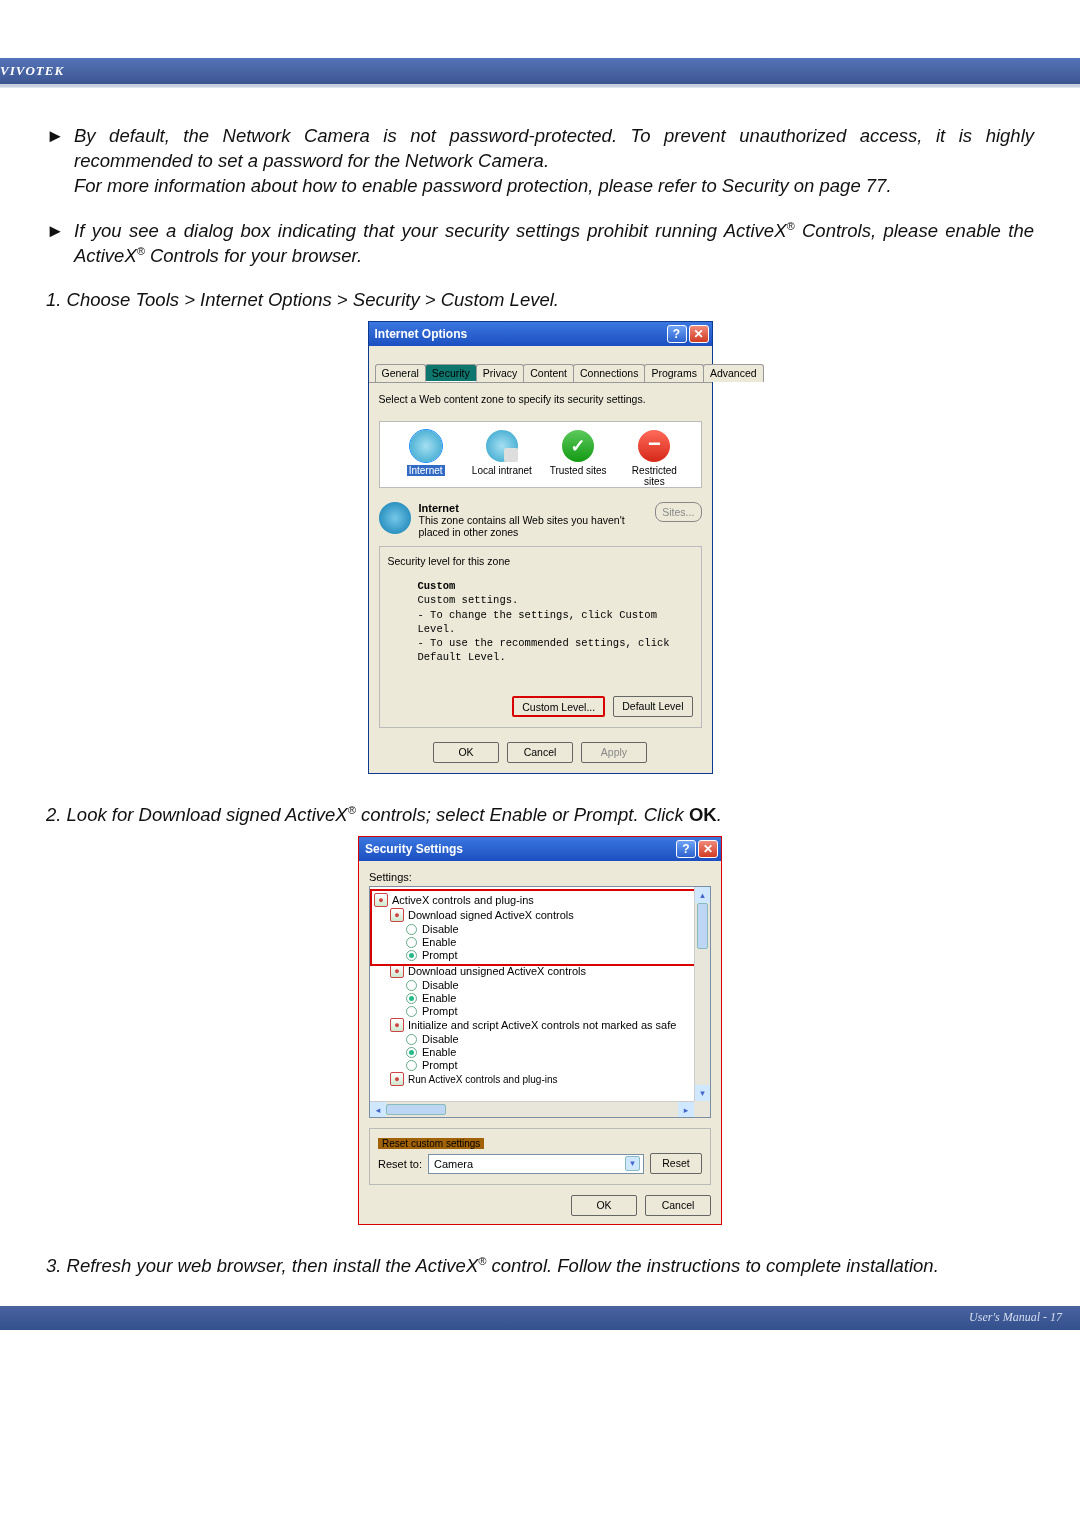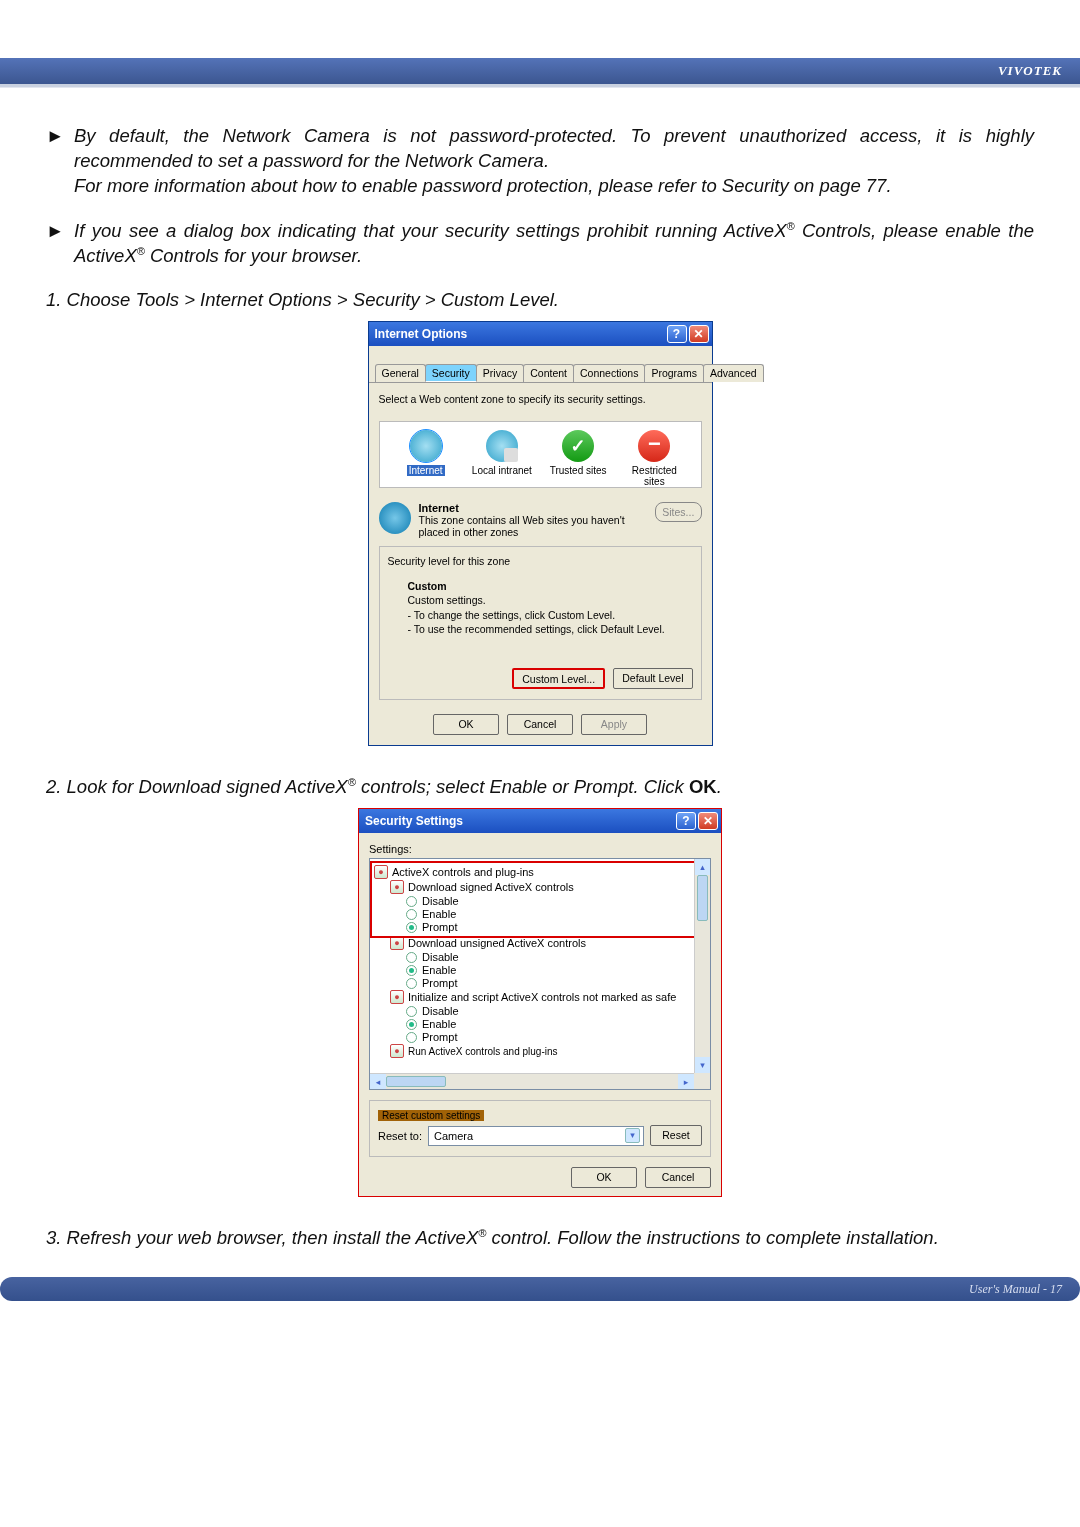--- a/index.html
+++ b/index.html
@@ -1,18 +1,18 @@
 <!DOCTYPE html>
 <html><head>
 <meta charset="utf-8">
 <style>
 * { box-sizing: border-box; margin: 0; padding: 0; }
 body { font-family: Arial, Helvetica, sans-serif; background: #fff; width: 1080px; }
 .top-gap { height: 58px; background: #fff; }
-.header-bar { height: 26px; background: #4863a0; background: linear-gradient(#5473b8,#3c5690); display: flex; justify-content: flex-end; align-items: center; padding-right: 18px; }
+.header-bar { height: 26px; background: #4863a0; background: linear-gradient(#5473b8,#3c5690); display: flex; align-items: center; padding-right: 18px; }
 .header-brand { color: #fff; font-family: Georgia, 'Times New Roman', serif; font-style: italic; font-weight: bold; font-size: 13px; letter-spacing: 1px; }
 .header-thin { height: 4px; background: #c9d1e0; border-bottom: 1px solid #e3e6ef; }
 .content { padding: 36px 46px 10px 46px; color: #111; }
 .para { margin-bottom: 20px; font-family: Arial, sans-serif; font-style: italic; font-size: 18.5px; line-height: 1.35; text-align: justify; }
 .bullet-row { display: flex; }
 .bullet-arrow { flex: 0 0 28px; font-style: normal; }
 .bullet-text { flex: 1; }
 .sup { font-size: 11px; vertical-align: super; }
 .step { font-size: 18.5px; font-style: italic; margin-bottom: 10px; }
 .dialog-center { display: flex; justify-content: center; margin-bottom: 30px; }
@@ -20,21 +20,21 @@
 .dialog.io { width: 345px; }
 .dialog.ss { width: 364px; border: 1px solid #d90000; }
 .dlg-titlebar { height: 24px; background: linear-gradient(#3b77e0,#1b4fc0); display: flex; align-items: center; justify-content: space-between; padding: 0 3px 0 6px; }
 .dlg-title { color: #fff; font-weight: bold; font-size: 12px; }
 .tb-btns { display: flex; gap: 2px; }
 .tb-btn { width: 20px; height: 18px; border: 1px solid #fff; border-radius: 3px; display: flex; align-items: center; justify-content: center; font-weight: bold; color: #fff; font-size: 12px; }
 .tb-help { background: linear-gradient(#6fa3f6,#2b62cf); }
 .tb-close { background: linear-gradient(#f08b7a,#d13b23); }
 .tabs { display: flex; border-bottom: 1px solid #999; padding: 6px 6px 0 6px; background: #ece9d8; }
 .tab { padding: 2px 6px; border: 1px solid #999; border-bottom: none; border-radius: 3px 3px 0 0; margin-right: -1px; background: #ece9d8; font-size: 10.5px; margin-top: 12px; }
-.tab.active { background: #7dd3fc; border-bottom: 1px solid #fff; position: relative; z-index: 1; }
+.tab.active { background: #0f766e; border-bottom: 1px solid #fff; position: relative; z-index: 1; }
 .io-body { padding: 10px 10px 4px 10px; }
 .io-instr { font-size: 10.5px; margin-bottom: 16px; }
 .zone-box { border: 1px solid #bbb; background: #fff; padding: 8px 8px 0 8px; display: flex; }
 .zone { flex: 1; text-align: center; font-size: 10px; line-height: 1.1; }
 .zone-ic { width: 32px; height: 32px; margin: 0 auto 3px auto; border-radius: 50%; position: relative; }
 .globe { background: radial-gradient(#a4dff2,#2ca0c9); }
 .globe.sel { outline: 1px solid dodgerblue; }
 .globe.local::after { content:""; position:absolute; left:18px; top:18px; width:14px; height:14px; background:#ddd; border-radius:2px; }
 .zone-trust { background: linear-gradient(#5cc95c,#139a13); }
 .zone-trust::after { content:"✓"; color:#fff; font-weight:bold; font-size:18px; display:block; text-align:center; line-height:32px; }
@@ -42,21 +42,21 @@
 .zone-restr::after { content:"−"; color:#fff; font-weight:bold; font-size:22px; display:block; text-align:center; line-height:28px; }
 .zone-lbl { display:block; }
 .zone-sel-lbl { background:#316ac5; color:#fff; padding:0 2px; }
 .zone-desc { margin-top:14px; display:flex; align-items:flex-start; }
 .zone-desc .globe { width:32px; height:32px; border-radius:50%; background: radial-gradient(#76c7e8,#0c7bb0); flex-shrink:0; margin-right:8px; }
 .zone-desc-txt { font-size:10.5px; }
 .zone-desc-title { font-weight:bold; font-size:11px; }
 .sites-btn { float:right; width:60px; height:20px; border:1px solid #888; background:#ece9d8; color:#888; font-size:10.5px; border-radius:8px; text-align:center; line-height:18px; }
 .sec-level { border:1px solid #bbb; margin-top:8px; padding:8px 8px 10px 8px; }
 .sec-level-title { font-size:10.5px; margin-bottom:12px; }
-.custom-block { margin-left:20px; font-size:10.5px; line-height:1.35; }
+.custom-block { margin-left:30px; font-size:10.5px; line-height:1.35;font-family:Liberation Mono, monospace; }
 .custom-block .cb-title { font-weight:bold; }
 .lvl-btns { display:flex; justify-content:flex-end; gap:8px; margin-top:32px; }
 .btn { height:21px; border:1px solid #666; background:#ece9d8; font-size:10.5px; padding:0 8px; border-radius:2px; line-height:19px; text-align:center; }
 .btn.custom-lvl { border:2px solid #d90000; }
 .bottom-btns { display:flex; justify-content:center; gap:8px; padding:10px 0 10px 0; }
 .btn.wide { width:66px; }
 .btn.disabled { color:#888; }
 
 .ss-body { padding: 10px 10px 8px 10px; }
 .ss-label { font-size:11px; margin-bottom:3px; }
@@ -76,21 +76,21 @@
 .ss-hscroll { position:absolute; left:0; right:16px; bottom:0; height:16px; background:#e8e6db; border-top:1px solid #ccc; display:flex; justify-content:space-between; }
 .ss-hleft, .ss-hright { width:16px; height:16px; background:#cfe7ff; text-align:center; font-size:9px; line-height:16px; color:#46c; }
 .ss-hthumb { position:absolute; left:16px; top:2px; bottom:2px; width:60px; background:#bcd6f3; border:1px solid #8bb; border-radius:2px; }
 .ss-corner { position:absolute; right:0; bottom:0; width:16px; height:16px; background:#e8e6db; }
 .reset-group { border:1px solid #bbb; margin-top:10px; padding:8px 8px 10px 8px; }
 .reset-title { font-size:10px; margin-top:-14px; background:#a16207; display:inline-block; padding:0 4px; }
 .reset-row { display:flex; align-items:center; gap:6px; margin-top:4px; }
 .reset-select { flex:1; height:20px; border:1px solid #7a8ea5; background:#fff; display:flex; align-items:center; justify-content:space-between; padding:0 3px 0 5px; font-size:11px; }
 .sel-arrow { width:15px; height:15px; background:#cfe7ff; border:1px solid #8bb; text-align:center; line-height:13px; color:#46c; font-size:9px; border-radius:2px; }
 .ss-btns { display:flex; justify-content:flex-end; gap:8px; margin-top:10px; }
-.footer-bar { height:24px; background: linear-gradient(#4863a0,#34508c); display:flex; justify-content:flex-end; align-items:center; padding-right:18px; margin-top: 8px; border-radius: 12px; }
+.footer-bar { height:24px; background: linear-gradient(#4863a0,#34508c); display:flex; justify-content:flex-end; align-items:center; padding-right:18px; margin-top: 8px; }
 .footer-txt { color:#d7def0; font-style:italic; font-size:12px; font-family: Georgia, serif; }
 .overflow-line { font-size:10px; }
 </style>
 </head>
 <body>
 
 <div class="top-gap"></div>
 <div class="header-bar">
   <span class="header-brand">VIVOTEK</span>
 </div>

